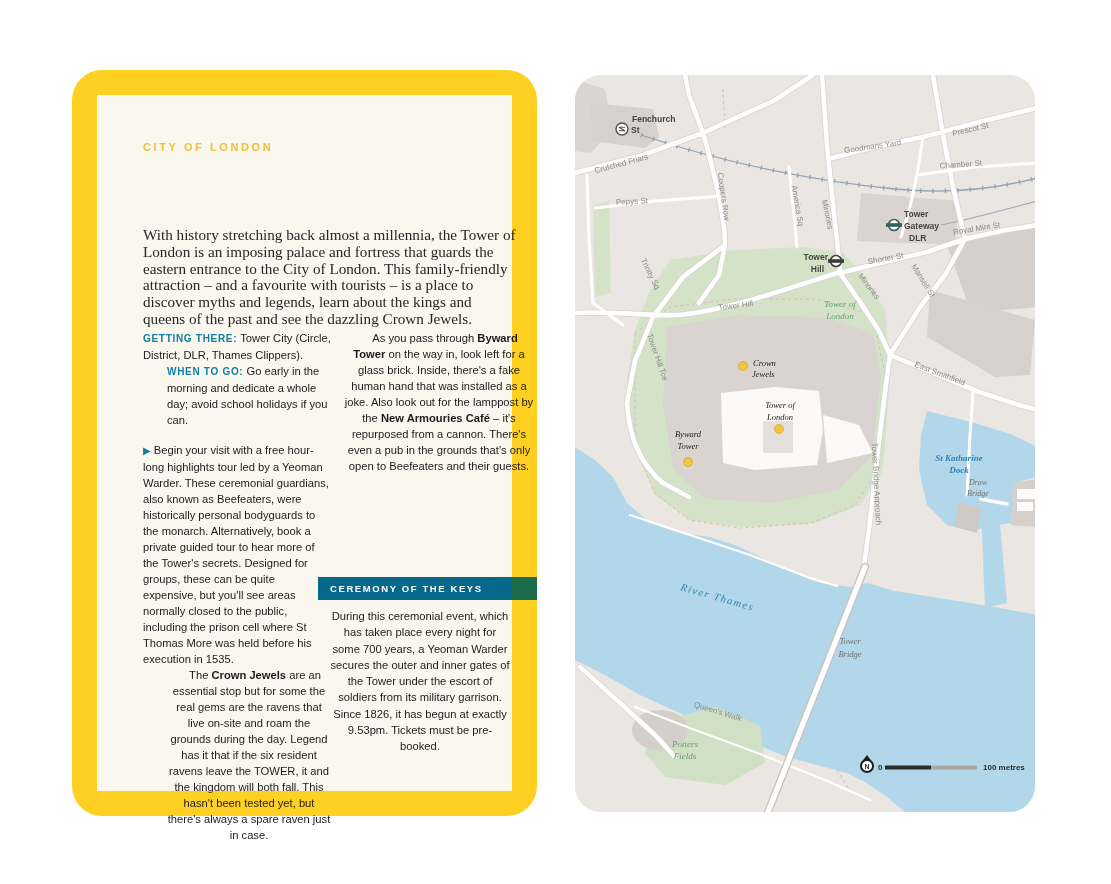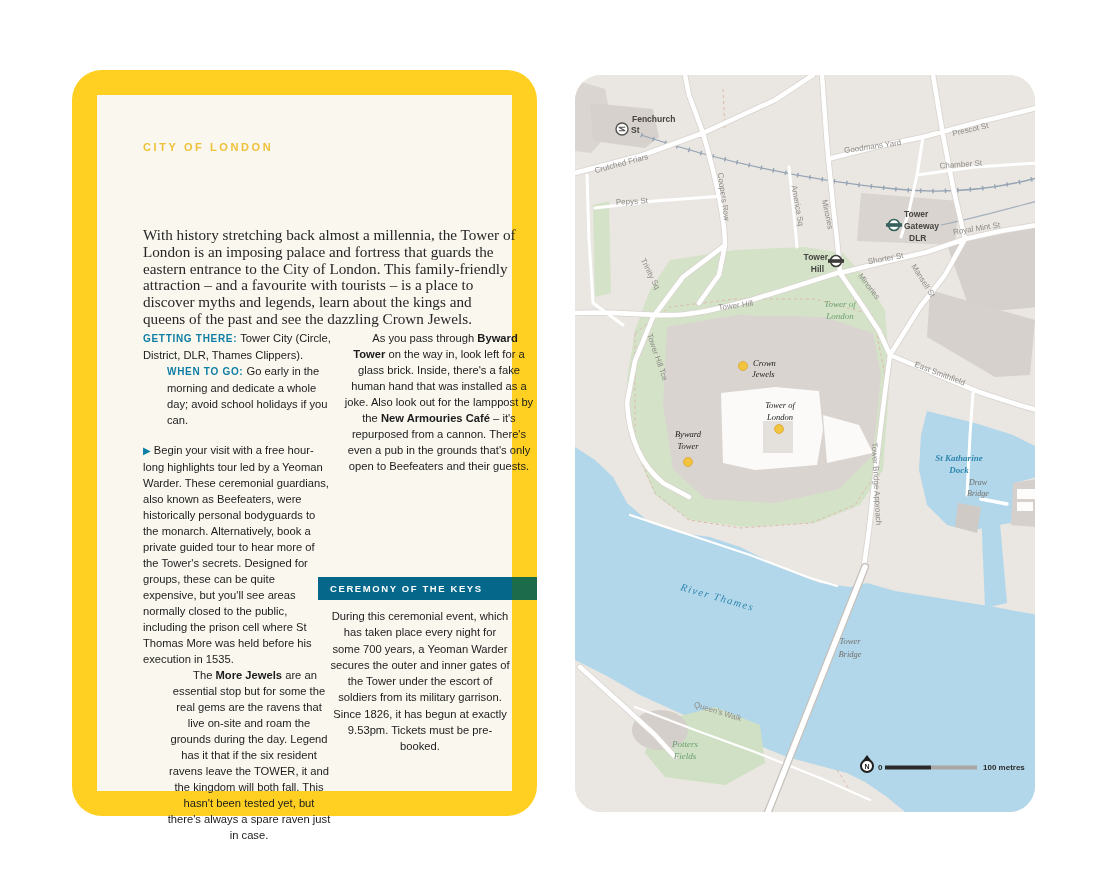--- a/index.html
+++ b/index.html
@@ -53,21 +53,21 @@
   <div class="card">
     <div class="card-inner">
       <div class="eyebrow">CITY OF LONDON</div>
       <div class="intro">With history stretching back almost a millennia, the Tower of London is an imposing palace and fortress that guards the eastern entrance to the City of London. This family-friendly attraction – and a favourite with tourists – is a place to discover myths and legends, learn about the kings and queens of the past and see the dazzling Crown Jewels.</div>
 
       <div class="col col-l">
         <p><span class="kw">GETTING THERE:</span><span> Tower City (Circle, District, DLR, Thames Clippers).</span></p>
         <p><span class="kw">WHEN TO GO:</span><span> Go early in the morning and dedicate a whole day; avoid school holidays if you can.</span></p>
         <div class="gap"></div>
         <p><span class="arrow">▶</span> <span>Begin your visit with a free hour-long highlights tour led by a Yeoman Warder. These ceremonial guardians, also known as Beefeaters, were historically personal bodyguards to the monarch. Alternatively, book a private guided tour to hear more of the Tower's secrets. Designed for groups, these can be quite expensive, but you'll see areas normally closed to the public, including the prison cell where St Thomas More was held before his execution in 1535.</span></p>
-        <p class="ind"><span>The </span><b>More Jewels</b><span> are an essential stop but for some the real gems are the ravens that live on-site and roam the grounds during the day. Legend has it that if the six resident ravens leave the TOWER, it and the kingdom will both fall. This hasn't been tested yet, but there's always a spare raven just in case.</span></p>
+        <p class="ind"><span>The </span><b>Crown Jewels</b><span> are an essential stop but for some the real gems are the ravens that live on-site and roam the grounds during the day. Legend has it that if the six resident ravens leave the TOWER, it and the kingdom will both fall. This hasn't been tested yet, but there's always a spare raven just in case.</span></p>
       </div>
 
       <div class="col col-r">
         <p class="ind"><span>As you pass through </span><b>Byward Tower</b><span> on the way in, look left for a glass brick. Inside, there's a fake human hand that was installed as a joke. Also look out for the lamppost by the </span><b>New Armouries Café</b><span> – it's repurposed from a cannon. There's even a pub in the grounds that's only open to Beefeaters and their guests.</span></p>
       </div>
     </div>
 
     <div class="box-head">
       <div class="box-head-main">CEREMONY OF THE KEYS</div>
       <div class="box-head-ext"></div>

